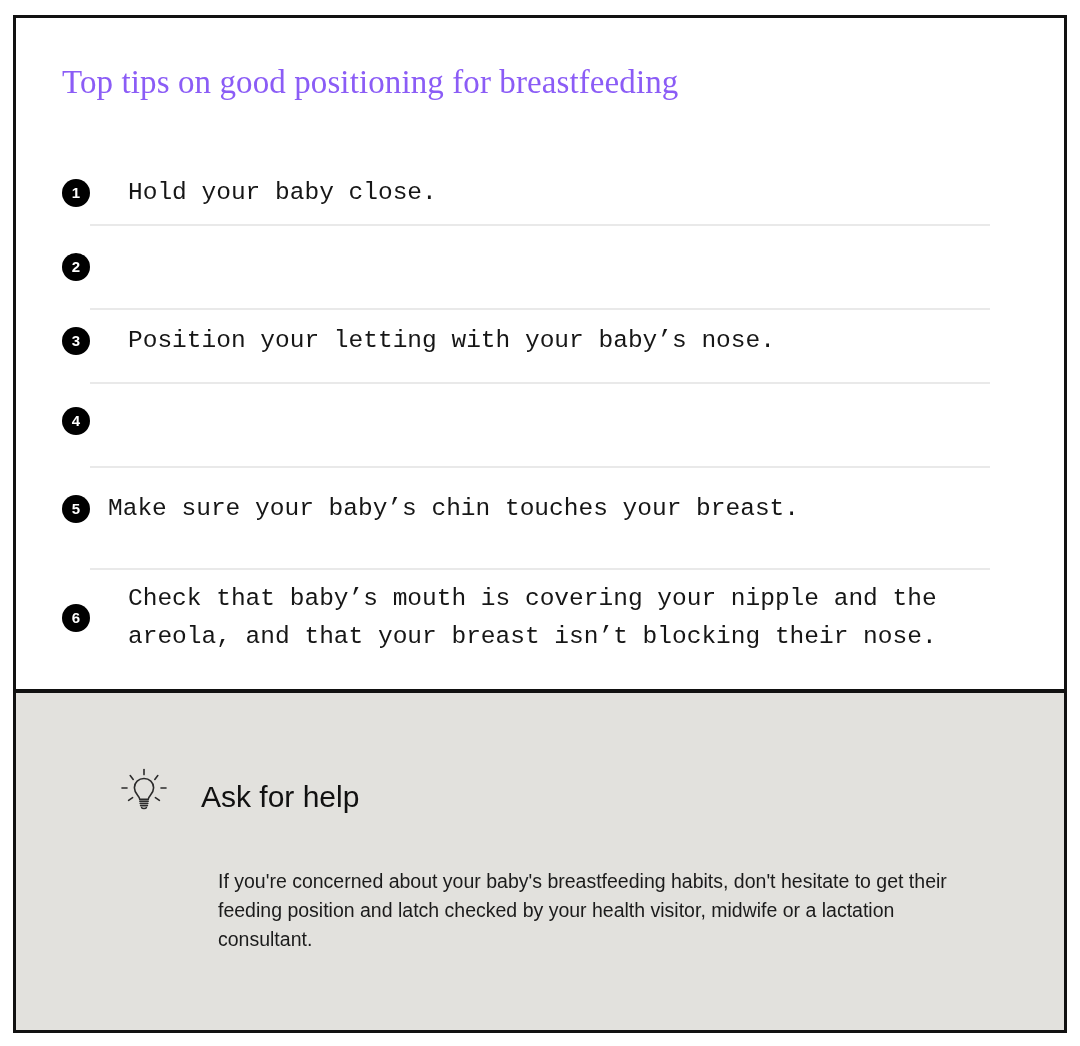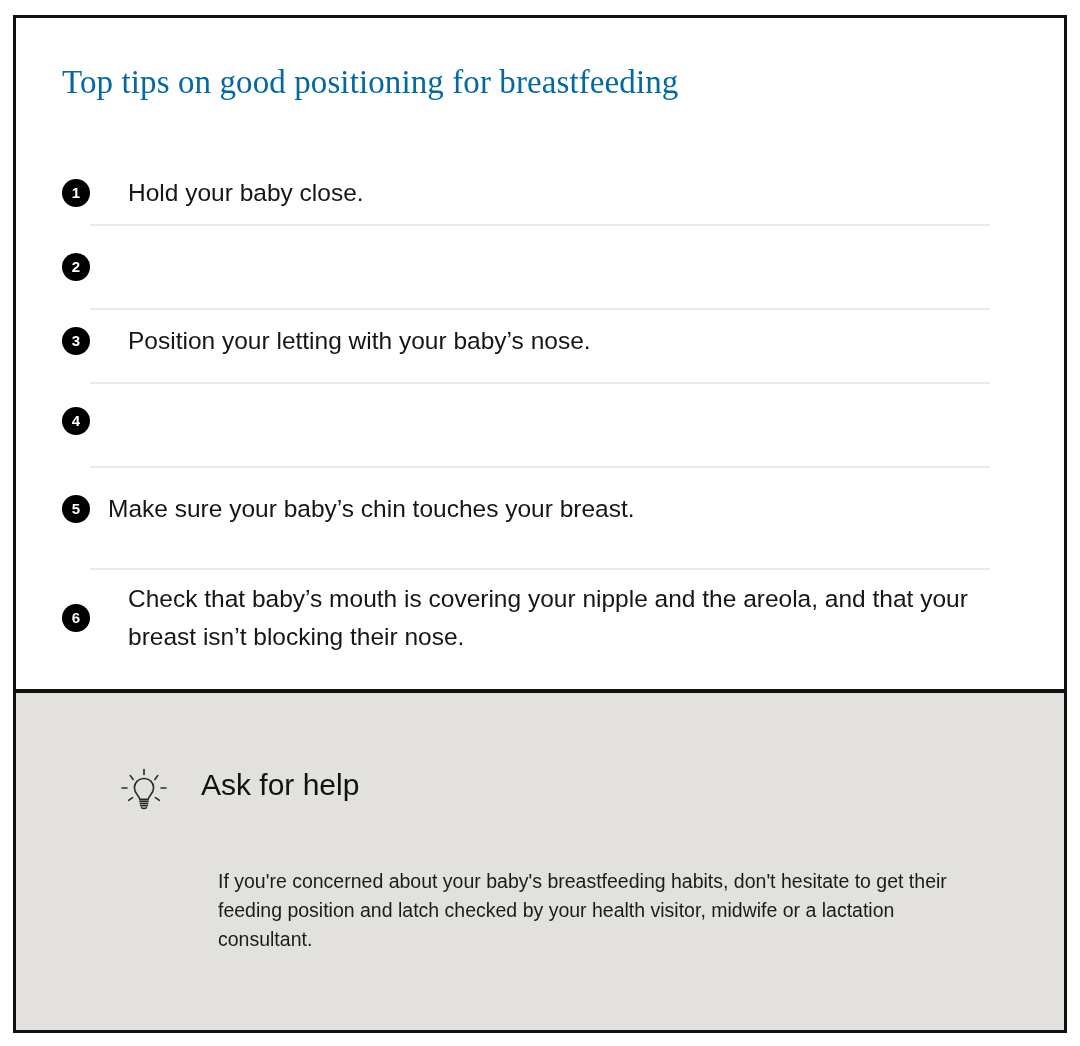--- a/index.html
+++ b/index.html
@@ -46,21 +46,21 @@
     height: 671px;
     box-sizing: border-box;
     position: relative;
   }
 
   .page-title {
     font-family: "Liberation Serif", "DejaVu Serif", serif;
     font-size: 33px;
     line-height: 40px;
     font-weight: 400;
-    color: #0369a1;
+    color: #8b5cf6;
     margin: 0;
     padding: 44px 0 0 46px;
     letter-spacing: 0.1px;
   }
 
   .tips-list {
     list-style: none;
     margin: 0;
     padding: 0;
     position: relative;
@@ -86,21 +86,21 @@
     font-size: 15px;
     font-weight: bold;
     line-height: 28px;
     text-align: center;
     margin-left: 2px;
     user-select: none;
   }
 
   .tip-text {
     flex: 1 1 auto;
-    font-family: Liberation Sans, sans-serif;
+    font-family: Liberation Mono, monospace;
     font-size: 24.5px;
     line-height: 38px;
     color: #161616;
     margin-left: 38px;
     padding-right: 14px;
   }
 
   
   .tip-row.r1 { height: 58px; }
   .tip-row.r2 { height: 82px; }
@@ -128,21 +128,21 @@
     flex: 1 1 auto;
     background: #e2e1dd;
     border-top: 4px solid #111111;
     box-sizing: border-box;
     padding: 0;
     position: relative;
   }
 
   .help-header {
     display: flex;
-    align-items: flex-start;
+    align-items: flex-end;
     padding: 74px 0 0 103px;
   }
 
   .bulb-icon {
     flex: 0 0 auto;
     width: 50px;
     height: 50px;
     display: block;
   }
 

